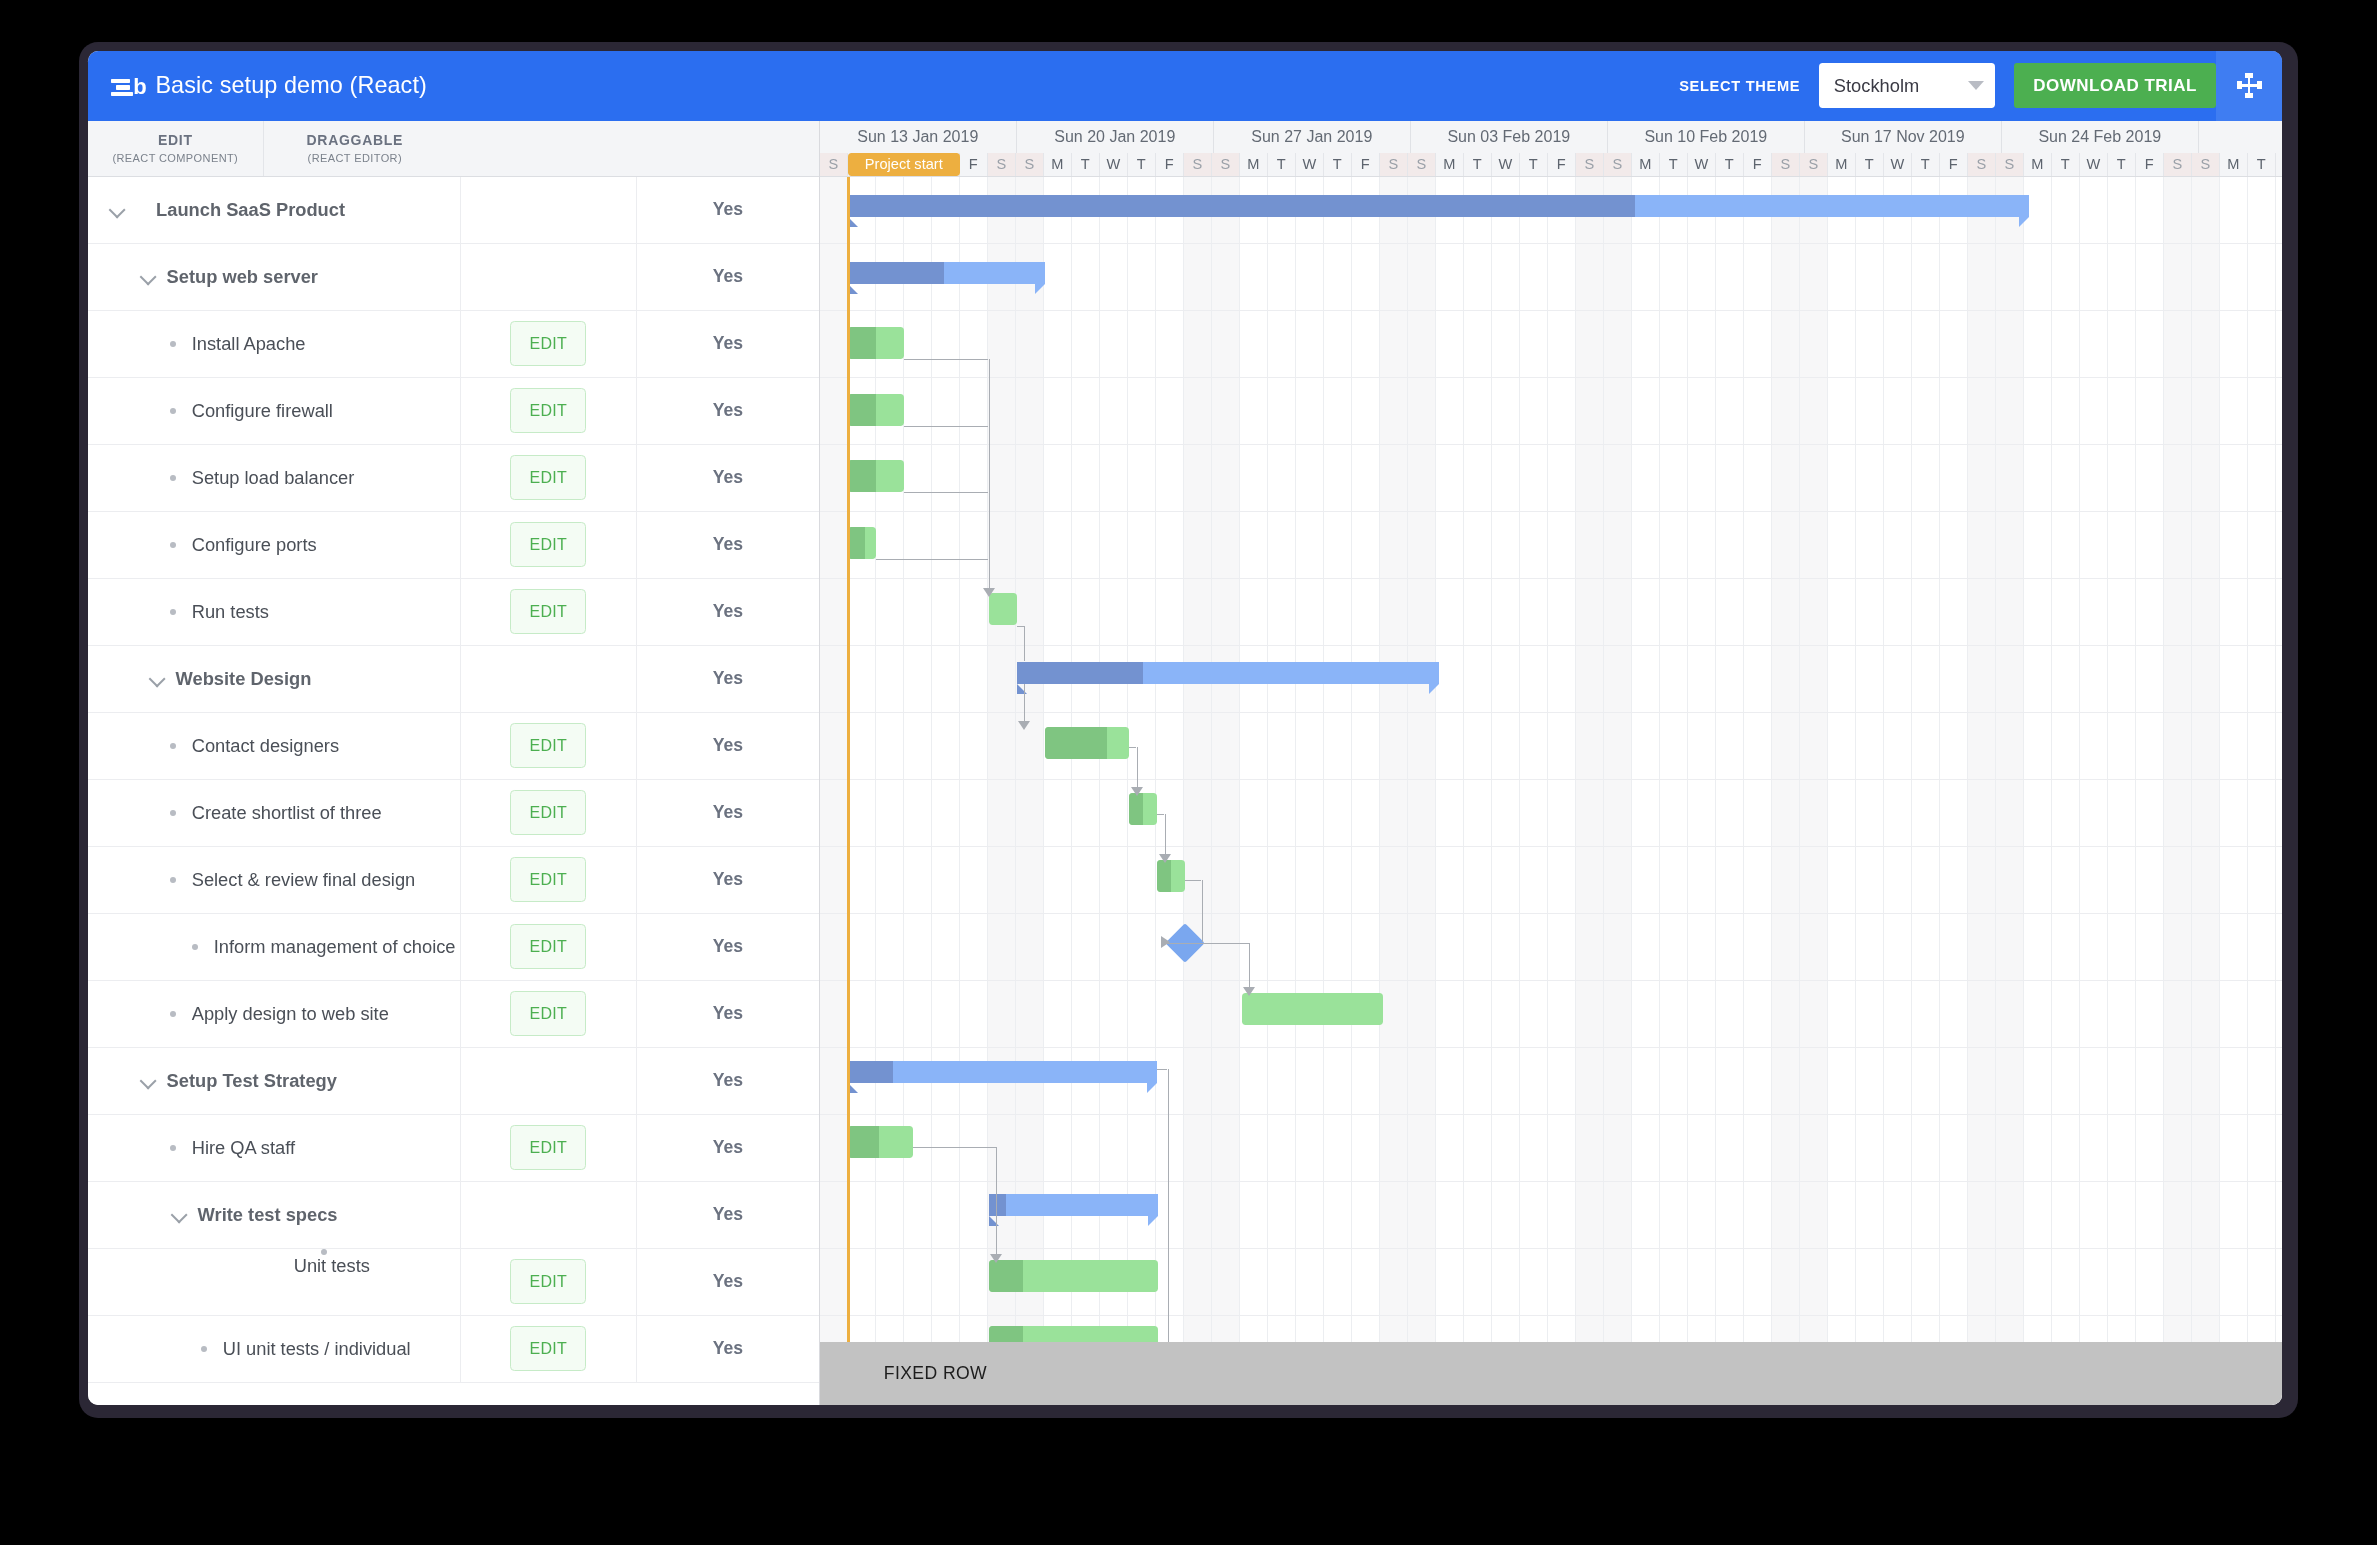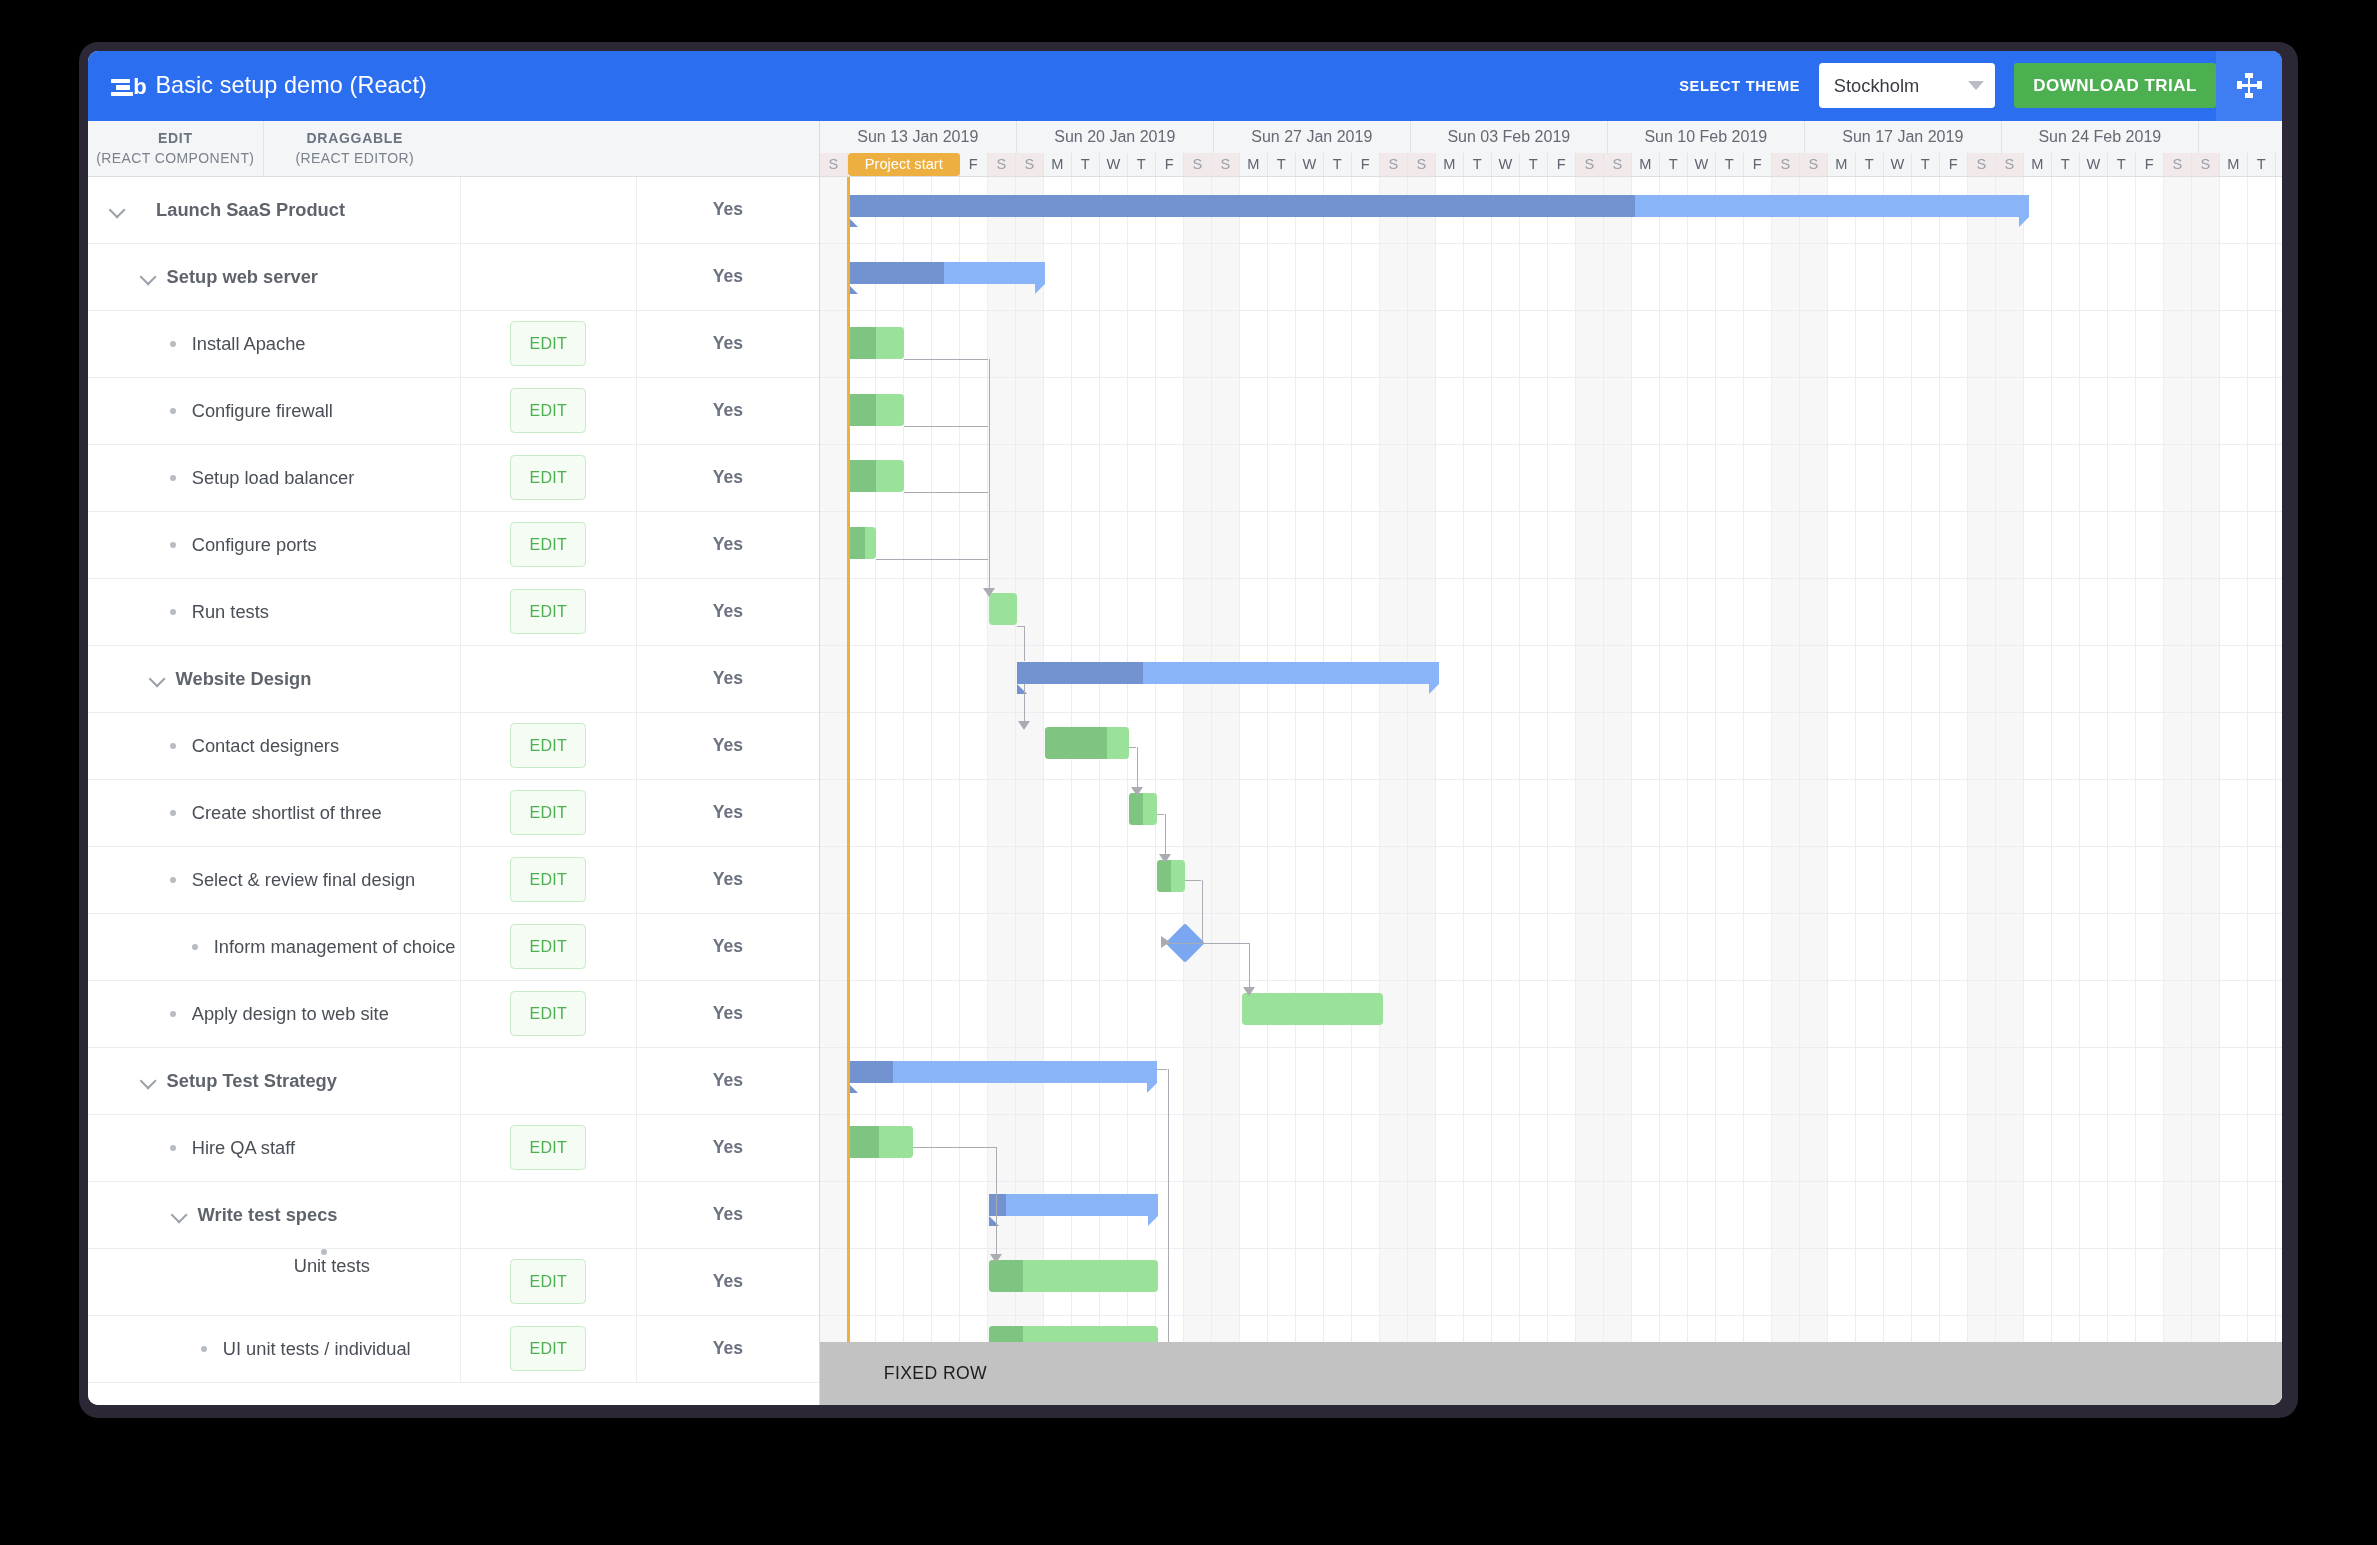--- a/index.html
+++ b/index.html
@@ -105,21 +105,21 @@
   }
   .gh-cell {
     display: flex; flex-direction: column;
     justify-content: center;
     color: #6b7280; font-size: 14px; font-weight: 700; letter-spacing: 0.7px;
   }
   #gh-name { width: 373px; padding-left: 19px; justify-content: center; align-items: flex-start;
              border-right: 0.7px solid #e3e5e9; }
   #gh-edit { width: 176px; align-items: center; border-right: 0.7px solid #e3e5e9; }
   #gh-drag { width: 182px; align-items: center; }
-  .gh-sub { font-size: 14px; font-weight: 400; letter-spacing: 0.4px; margin-top: 3.7px; color:#7b828c;}
+  .gh-sub { font-size: 11px; font-weight: 400; letter-spacing: 0.4px; margin-top: 3.7px; color:#7b828c;}
 
   
   #grid-rows { position: absolute; top: 56px; left: 0; right: 0; bottom: 0; overflow: hidden; }
   .grow { display: flex; height: 67px; border-bottom: 0.7px solid #ecedf0; background: #fff; }
   .gc-name { width: 373px; display: flex; align-items: center;
              border-right: 0.7px solid #ecedf0; overflow: hidden; white-space: nowrap; }
   .gc-edit { width: 176px; display: flex; align-items: center; justify-content: center;
              border-right: 0.7px solid #ecedf0; }
   .gc-drag { width: 182px; display: flex; align-items: center; justify-content: center;
              color: #6b7280; font-size: 17.6px; font-weight: 700; }
@@ -449,21 +449,21 @@
     </div>
 
     <div id="timeline-pane">
       <div id="tl-header">
         <div id="tl-weeks">
               <div class="week-cell" style="width: 197px;">Sun 13 Jan 2019</div>
               <div class="week-cell" style="width: 197px;">Sun 20 Jan 2019</div>
               <div class="week-cell" style="width: 197px;">Sun 27 Jan 2019</div>
               <div class="week-cell" style="width: 197px;">Sun 03 Feb 2019</div>
               <div class="week-cell" style="width: 197px;">Sun 10 Feb 2019</div>
-              <div class="week-cell" style="width: 197px;">Sun 17 Jan 2019</div>
+              <div class="week-cell" style="width: 197px;">Sun 17 Nov 2019</div>
               <div class="week-cell" style="width: 197px;">Sun 24 Feb 2019</div>
               <div class="week-cell" style="width: 197px;"></div>
             </div>
         <div id="tl-days">
               <div class="day-cell weekend" style="width: 28px;">S</div>
               <div class="day-cell" style="width: 28px;">M</div>
               <div class="day-cell" style="width: 28px;">T</div>
               <div class="day-cell" style="width: 28px;">W</div>
               <div class="day-cell" style="width: 28px;">T</div>
               <div class="day-cell" style="width: 28px;">F</div>

